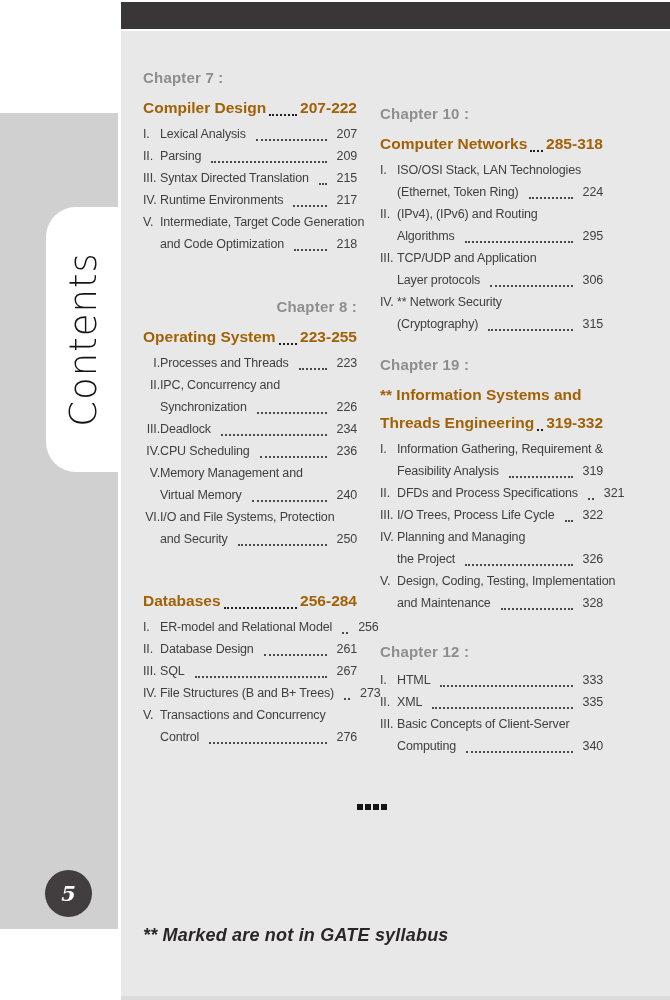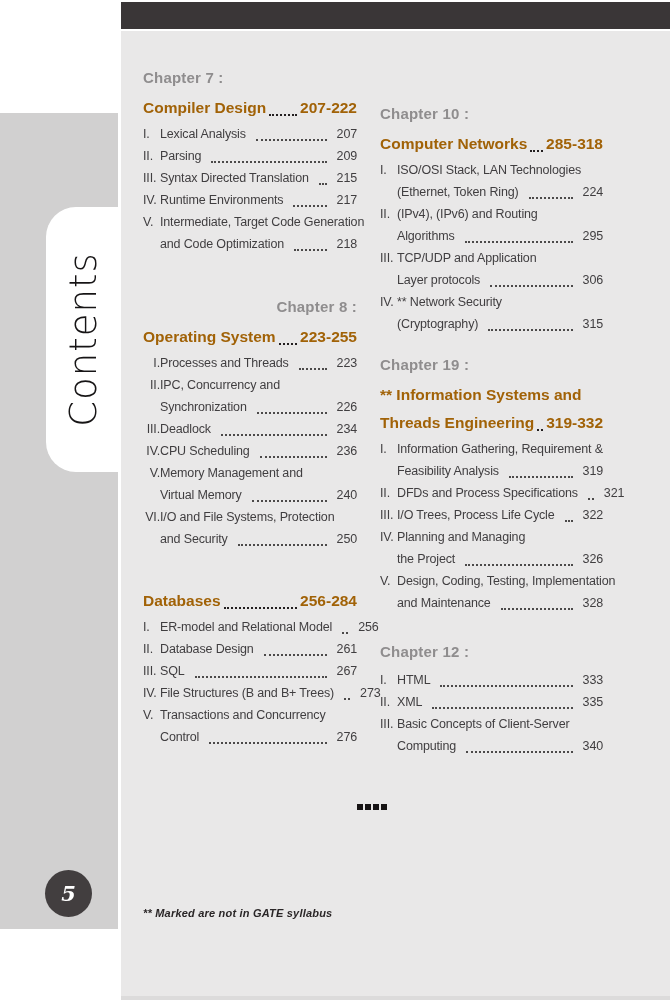--- a/index.html
+++ b/index.html
@@ -51,21 +51,21 @@
   .item-num{flex:none;width:17px;line-height:22px;}
   .item-body{flex:1;min-width:0;}
   .item-line{display:flex;align-items:baseline;line-height:22px;white-space:nowrap;gap:7px;}
   .item-text{flex:none;}
   .item-page{flex:none;}
   
   .squares{position:absolute;left:236px;top:773px;display:flex;gap:2px;}
   .square{width:6px;height:6px;background:#171415;}
   
   .note{
-    position:absolute;left:22px;top:876px;font-size:11px;font-weight:bold;
+    position:absolute;left:22px;top:894px;font-size:18px;font-weight:bold;
     font-style:italic;color:#2a2627;letter-spacing:0.2px;
   }
   .page-circle{
     position:absolute;left:45px;top:870px;width:47px;height:47px;border-radius:50%;
     background:#423e3f;color:#ffffff;display:flex;align-items:center;justify-content:center;
     font-family:"DejaVu Serif",serif;font-style:italic;font-weight:bold;font-size:21px;
   }
 </style>
 </head>
 <body>

